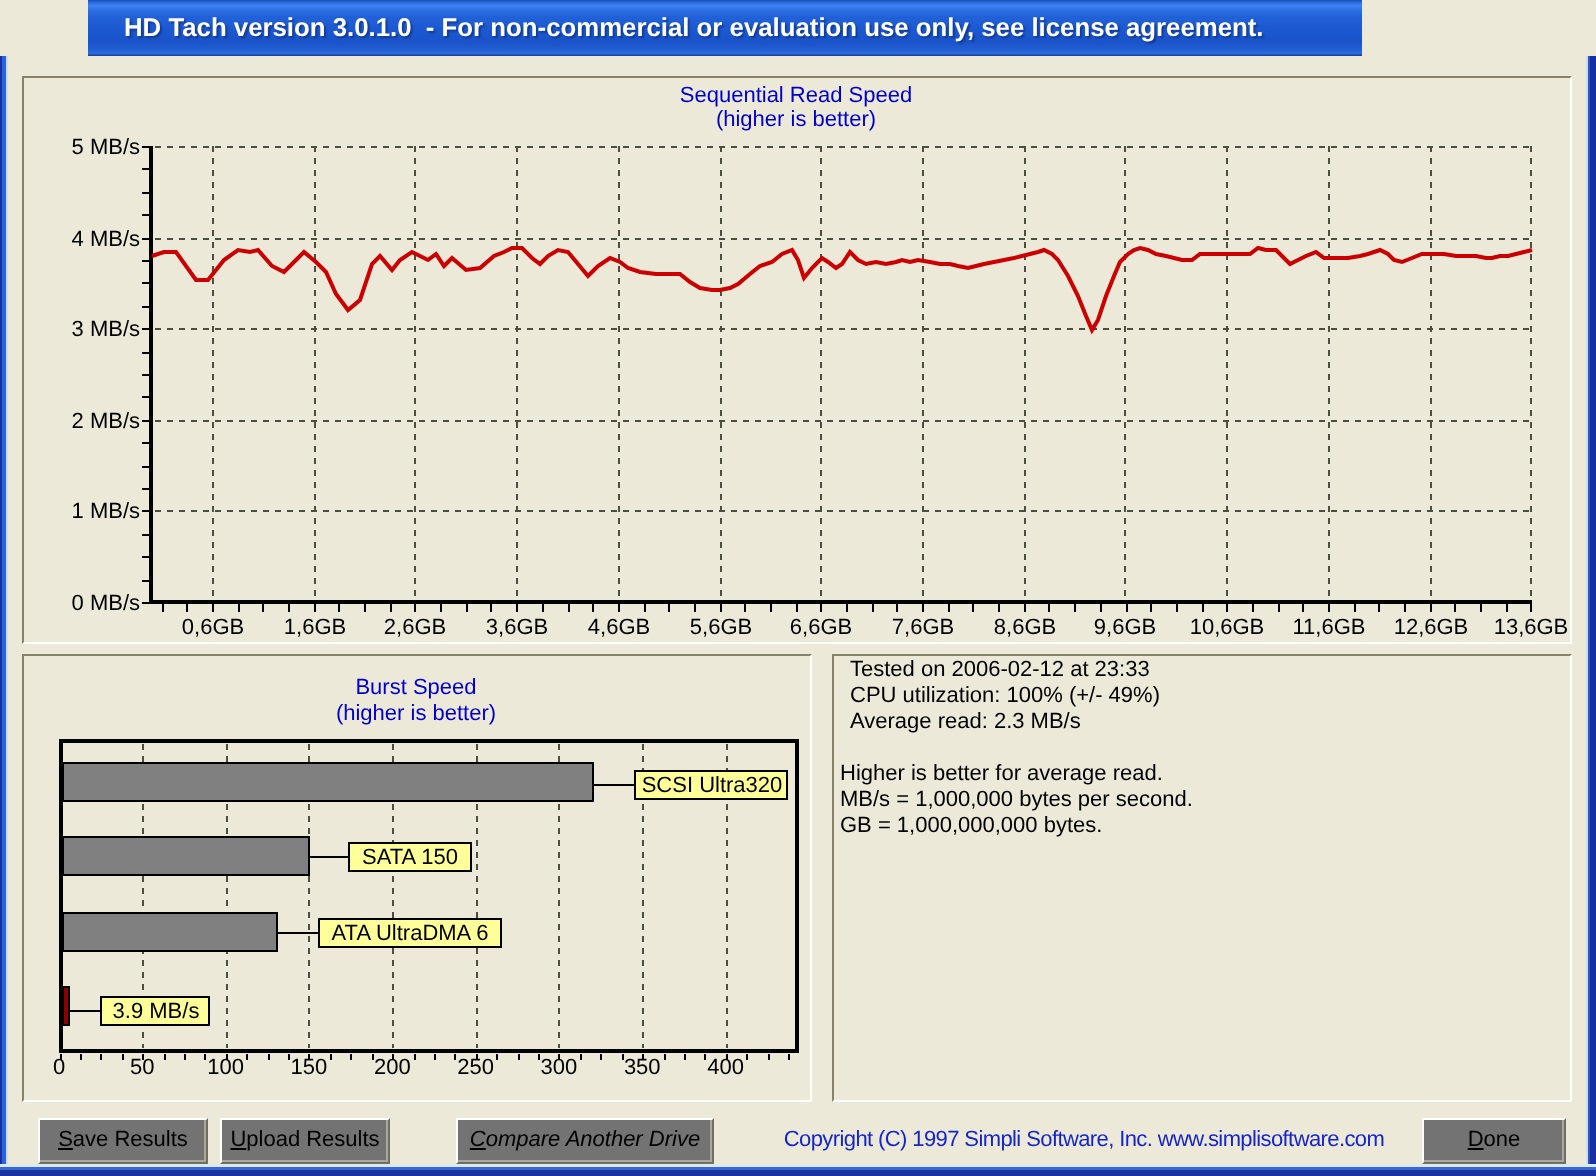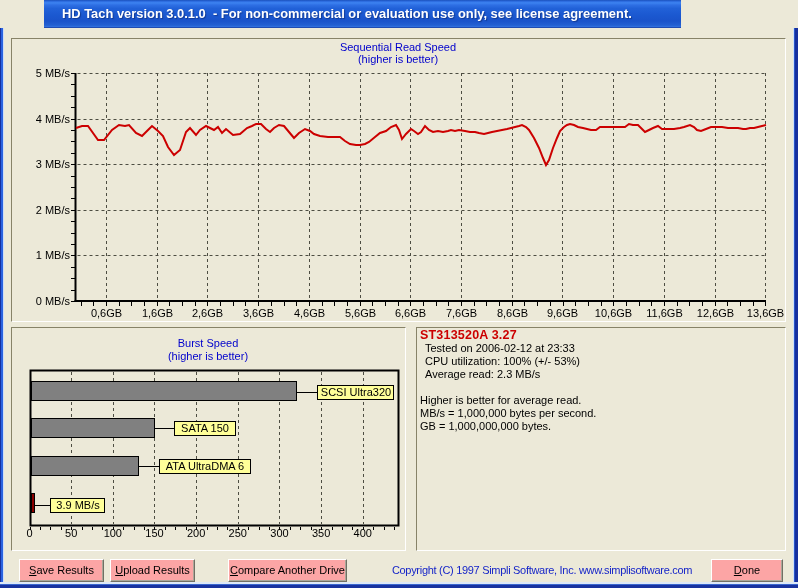--- a/index.html
+++ b/index.html
@@ -19,21 +19,21 @@
   background:linear-gradient(90deg,#cfe0f6 0 1px,#2a55c8 1px 2px,#16309e 2px 5px); }
 .bB { position:absolute; left:0px; top:582px; width:798px; height:6px;
   background:linear-gradient(180deg,#dde8f7 0 1.5px,#3a66d0 1.5px 3px,#18329f 3px 6px); }
 .panel { position:absolute; background:#ece9d8;
   border-top:1px solid #878368; border-left:1px solid #878368;
   border-right:1px solid #fff; border-bottom:1px solid #fff; }
 #p-top { left:11px; top:38px; width:775px; height:284px; }
 #p-burst { left:11px; top:327px; width:395px; height:224px; }
 #p-info { left:416px; top:327px; width:370px; height:224px; }
 svg.overlay { position:absolute; left:0; top:0; }
-.btn { position:absolute; top:559px; height:23px; background:#fca5a5;
+.btn { position:absolute; top:559px; height:23px; background:#737373;
   border:1px solid; border-color:#ffffff #716f64 #716f64 #ffffff;
   box-shadow:inset -1px -1px 0 #aca899;
   font-size:11px; color:#000; text-align:center; line-height:21px;
   font-family:"Liberation Sans",sans-serif; }
 #info-text { position:absolute; left:420px; top:329px; width:360px;
   font-size:11px; line-height:13px; color:#000; }
 #info-text .hd { color:#cc0000; font-weight:bold; font-size:12.5px; letter-spacing:0.2px; }
 #info-text .ind { padding-left:5px; }
 #copyright { position:absolute; left:387px; top:564px; width:310px;
   text-align:center; font-size:11px; letter-spacing:-0.3px; color:#1625c8; white-space:nowrap; }
@@ -279,27 +279,26 @@
         <text x="196.14" y="537">200</text>
         <text x="237.79999999999998" y="537">250</text>
         <text x="279.46" y="537">300</text>
         <text x="321.12" y="537">350</text>
         <text x="362.78" y="537">400</text>
       </g>
 </g>
 </svg>
 
 <div id="info-text">
-  <div class="hd">ST313520A 3.27</div>
   <div class="ind">Tested on 2006-02-12 at 23:33</div>
-  <div class="ind">CPU utilization: 100% (+/- 53%)</div>
+  <div class="ind">CPU utilization: 100% (+/- 49%)</div>
   <div class="ind">Average read: 2.3 MB/s</div>
   <div>&nbsp;</div>
   <div>Higher is better for average read.</div>
   <div>MB/s = 1,000,000 bytes per second.</div>
   <div>GB = 1,000,000,000 bytes.</div>
 </div>
 
 <div class="btn" style="left:19px;width:85px;"><u>S</u>ave Results</div>
 <div class="btn" style="left:110px;width:85px;"><u>U</u>pload Results</div>
-<div class="btn" style="left:228px;width:119px;"><u>C</u>ompare Another Drive</div>
+<div class="btn" style="left:228px;width:129px;font-style:italic;"><u>C</u>ompare Another Drive</div>
 <div class="btn" style="left:711px;width:72px;"><u>D</u>one</div>
 <div id="copyright">Copyright (C) 1997 Simpli Software, Inc. www.simplisoftware.com</div>
 
 </body></html>

